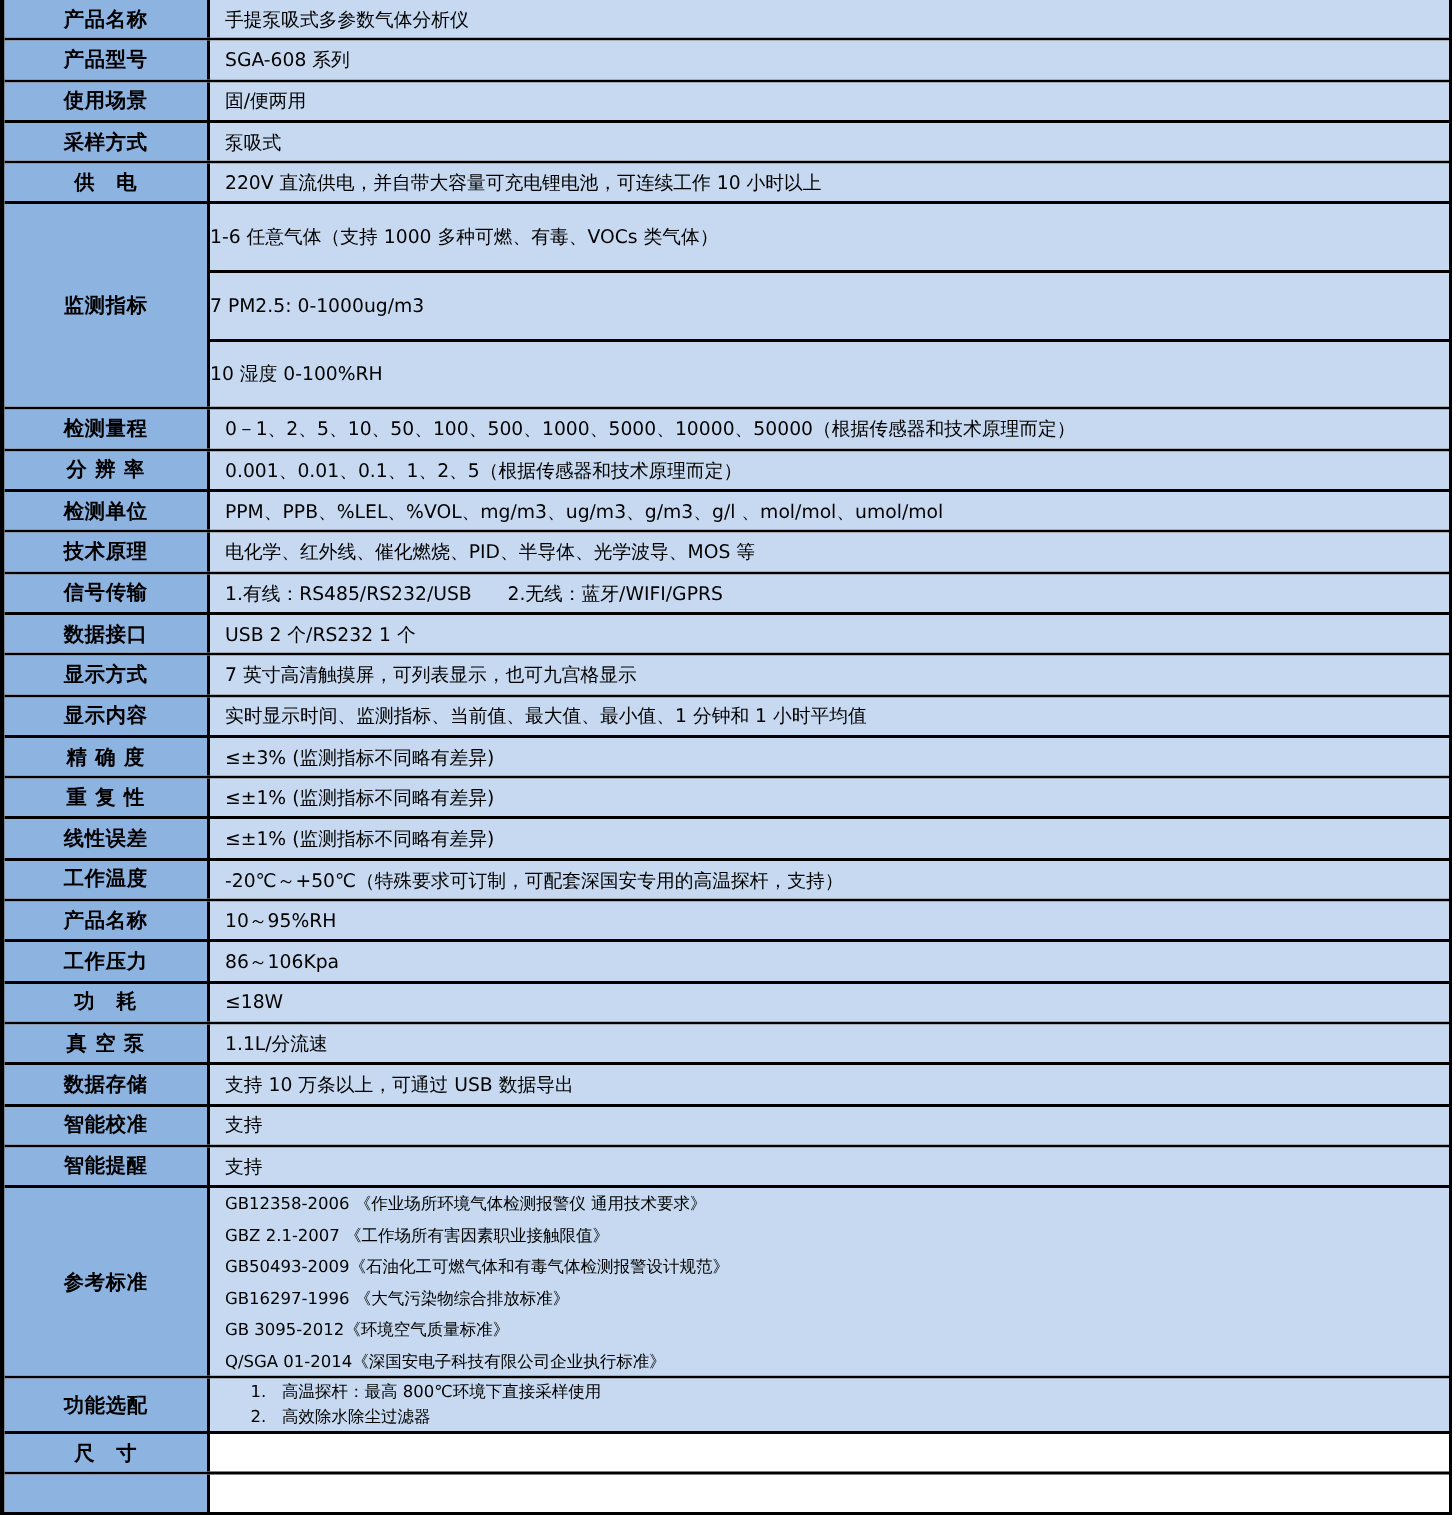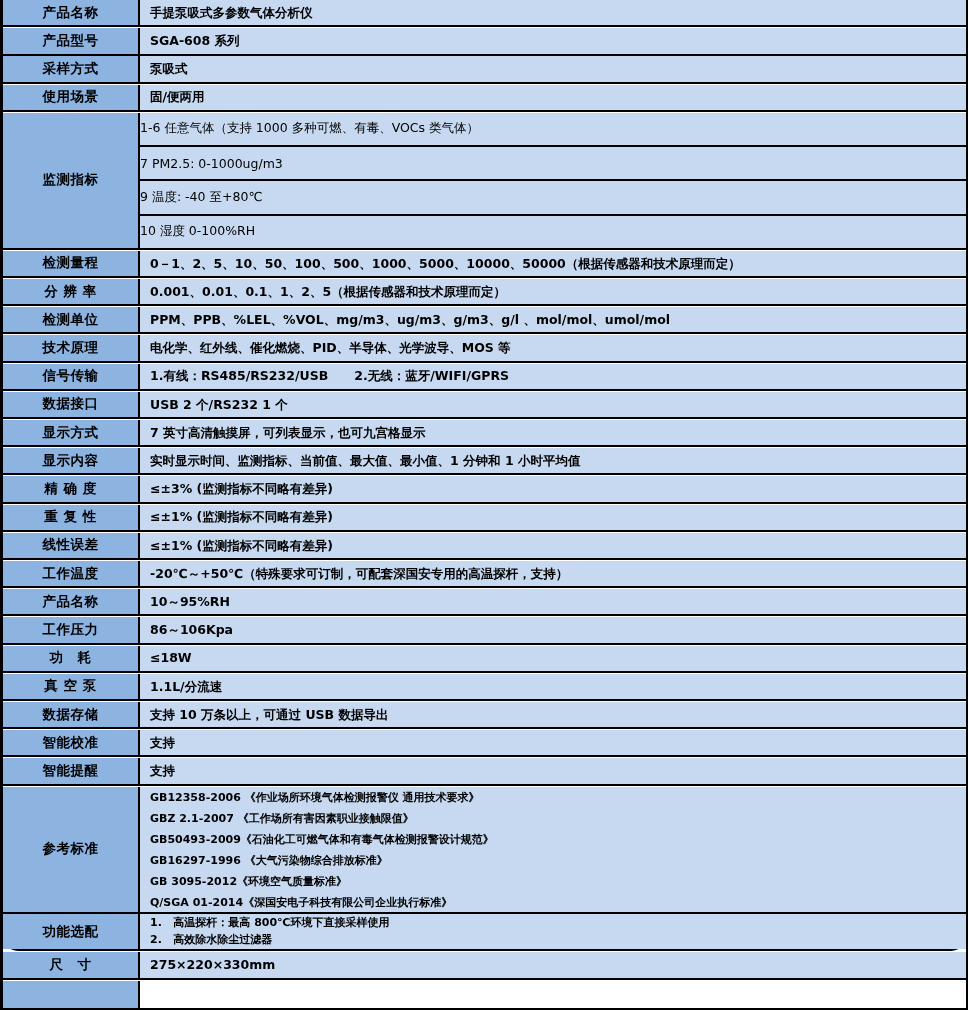--- a/index.html
+++ b/index.html
@@ -21,72 +21,77 @@
     background:var(--labelBg);
     border-right:2px solid var(--border);
     display:flex;align-items:center;justify-content:center;
     font-weight:bold;font-size:13.5px;letter-spacing:.5px;
     text-align:center;
   }
   .value-area{flex:1;background:var(--valueBg);display:flex;flex-direction:column;}
   .value-cell{
     flex:1;display:flex;align-items:center;
     padding-left:10px;font-size:12.5px;
-    white-space:pre-wrap;line-height:1.25;font-weight:bold;
+    white-space:pre-wrap;line-height:1.25;
   }
   .subcell{
     flex:1;display:flex;align-items:center;
     font-size:12.5px;white-space:pre-wrap;
     border-bottom:2px solid var(--border);
   }
   .subcell:last-child{border-bottom:none;}
   .multiline{justify-content:center;align-items:flex-start;flex-direction:column;}
   .line{white-space:pre-wrap;font-size:11px;}
   
   .h-single{height:27.3px;}
   .h-sub{height:137px;}
   .h-ref{height:127px;}
-  .h-opt{height:37px;border-radius:15px;}
+  .h-opt{height:37px;}
   .h-ref .line{line-height:21px;}
-  .h-opt .line{line-height:16.5px;}
+  .h-opt .line{line-height:16.5px;margin-left:17px;}
 </style>
 </head>
 <body style="color: rgb(0, 0, 0);">
 
 <div class="spec-table" id="spec-table">
     <div class="row h-single">
       <div class="label-cell">产品名称</div>
       <div class="value-area">
         <div class="value-cell">手提泵吸式多参数气体分析仪</div>
       </div>
     </div>
     <div class="row h-single">
       <div class="label-cell">产品型号</div>
       <div class="value-area">
         <div class="value-cell">SGA-608 系列</div>
       </div>
     </div>
     <div class="row h-single">
+      <div class="label-cell">使用场景</div>
+      <div class="value-area">
+        <div class="value-cell">固/便两用</div>
+      </div>
+    </div>
+    <div class="row h-single">
       <div class="label-cell">采样方式</div>
       <div class="value-area">
         <div class="value-cell">泵吸式</div>
       </div>
     </div>
     <div class="row h-single">
-      <div class="label-cell">使用场景</div>
-      <div class="value-area">
-        <div class="value-cell">固/便两用</div>
+      <div class="label-cell">供　电</div>
+      <div class="value-area">
+        <div class="value-cell">220V 直流供电，并自带大容量可充电锂电池，可连续工作 10 小时以上</div>
       </div>
     </div>
     <div class="row h-sub">
       <div class="label-cell">监测指标</div>
       <div class="value-area">
         <div class="subcell">1-6 任意气体（支持 1000 多种可燃、有毒、VOCs 类气体）</div>
         <div class="subcell">7 PM2.5: 0-1000ug/m3</div>
-        <div class="subcell">9 温度: -40 至+80℃</div>
         <div class="subcell">10 湿度 0-100%RH</div>
       </div>
     </div>
     <div class="row h-single">
       <div class="label-cell">检测量程</div>
       <div class="value-area">
         <div class="value-cell">0－1、2、5、10、50、100、500、1000、5000、10000、50000（根据传感器和技术原理而定）</div>
       </div>
     </div>
     <div class="row h-single">
@@ -204,23 +209,20 @@
       </div>
     </div>
     <div class="row h-opt">
       <div class="label-cell">功能选配</div>
       <div class="value-area">
         <div class="value-cell multiline"><div class="line">1.   高温探杆：最高 800℃环境下直接采样使用</div><div class="line">2.   高效除水除尘过滤器</div></div>
       </div>
     </div>
     <div class="row h-single">
       <div class="label-cell">尺　寸</div>
-      <div class="value-area">
-        <div class="value-cell">275×220×330mm</div>
-      </div>
     </div>
     <div class="row h-single">
       <div class="label-cell">重　量</div>
       <div class="value-area">
         <div class="value-cell">约 8KG</div>
       </div>
     </div>
   </div>
 
 </body></html>

